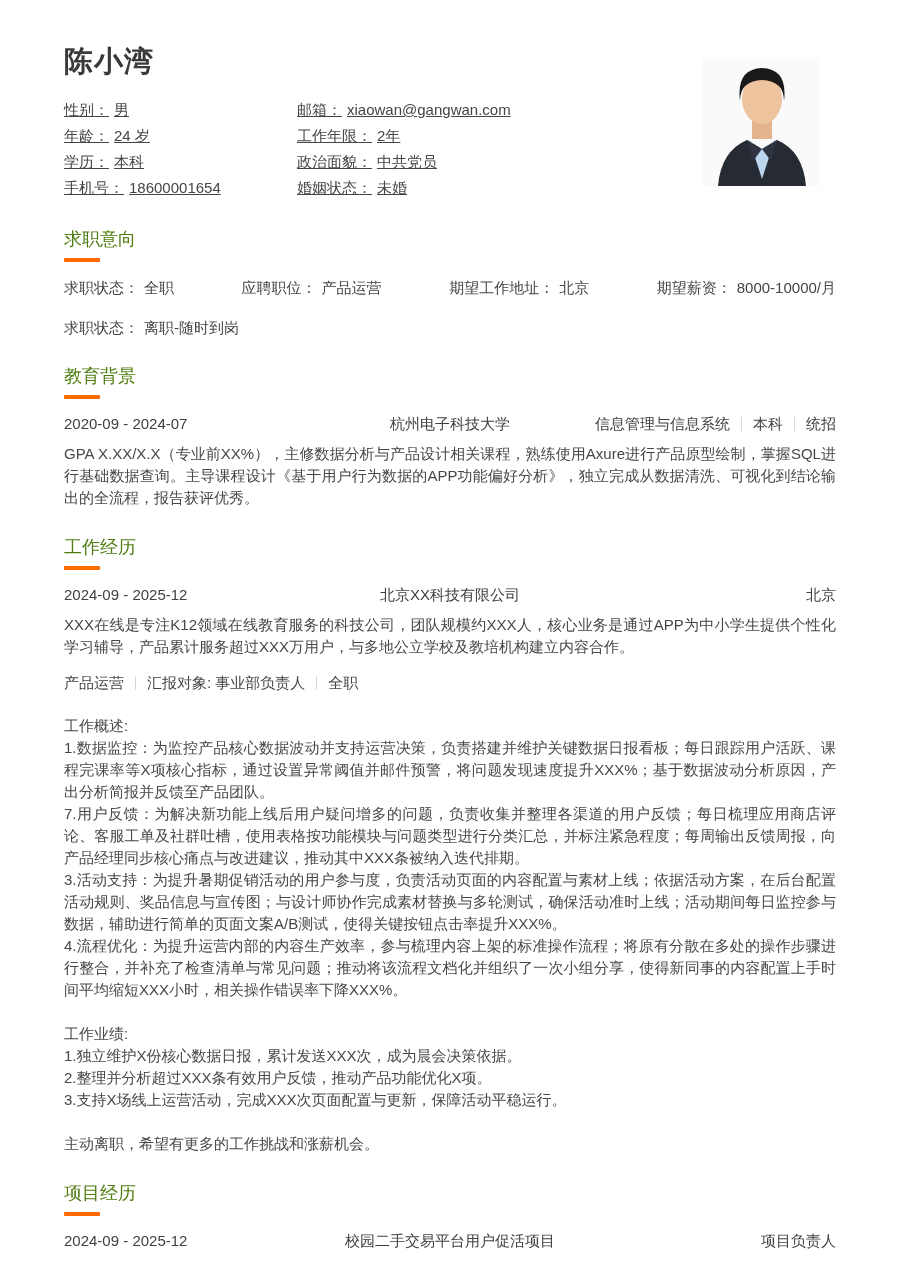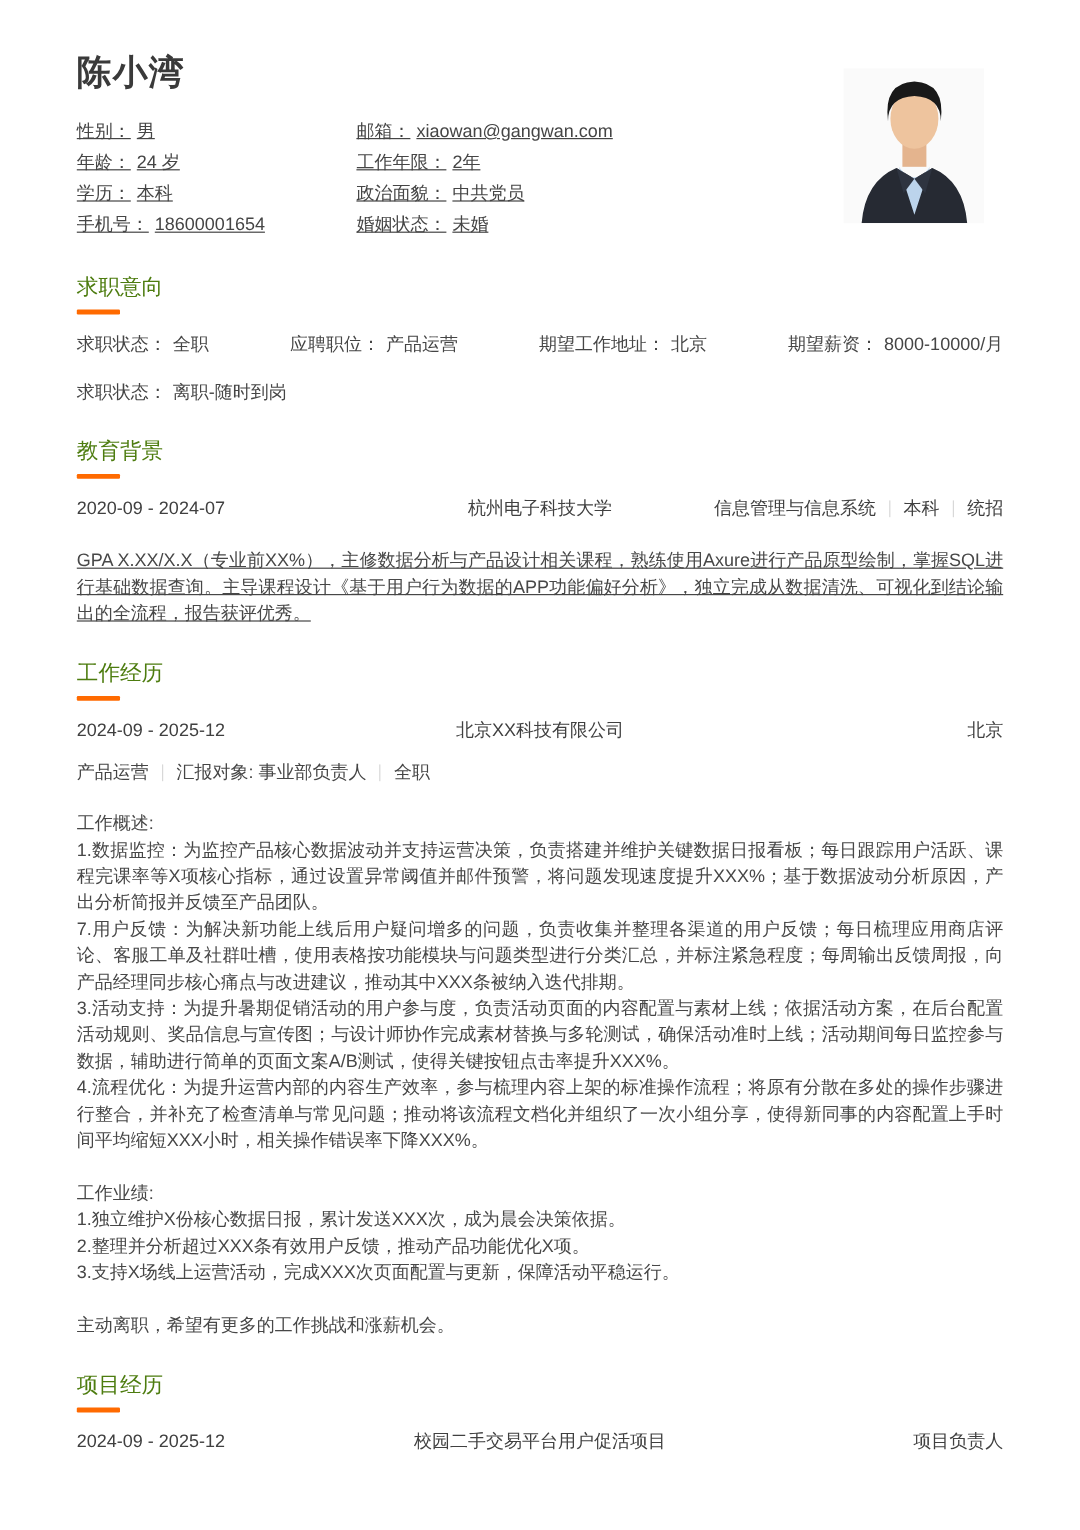--- a/index.html
+++ b/index.html
@@ -64,24 +64,23 @@
   .meta-row .mid   { text-align:center; }
   .meta-row .right { text-align:right; }
 
   .tagline { display:inline-flex; align-items:center; }
   .vdiv {
     display:inline-block; width:1px; height:14px;
     background:#d8d8d8; margin:0 11px; vertical-align:-2px;
   }
 
   .para {
-    margin-top:23px;
+    margin-top:9px;
     font-size:15px; line-height:22px; color:#474747;
     text-align:justify;
-    text-decoration:underline;
   }
   .block { margin-top:22px; font-size:15px; line-height:22px; color:#474747; }
   .block .line { text-align:justify; }
 
   .meta-tags { margin-top:15px; font-size:15px; line-height:20px; color:#454545; display:flex; align-items:center; }
 </style>
 </head>
 <body>
 
 <div class="page">
@@ -177,20 +176,21 @@
     <div class="section">
       <div class="section-title">工作经历</div>
       <div class="title-bar" style="background: rgb(255, 106, 0);"></div>
 
       <div class="meta-row">
         <span class="left">2024-09 - 2025-12</span>
         <span class="mid">北京XX科技有限公司</span>
         <span class="right">北京</span>
       </div>
 
+      <div class="para">XXX在线是专注K12领域在线教育服务的科技公司，团队规模约XXX人，核心业务是通过APP为中小学生提供个性化学习辅导，产品累计服务超过XXX万用户，与多地公立学校及教培机构建立内容合作。</div>
 
       <div class="meta-tags">
         <span>产品运营</span>
           <span class="vdiv"></span>
           <span>汇报对象: 事业部负责人</span>
           <span class="vdiv"></span>
           <span>全职</span>
       </div>
 
       <div class="block">

